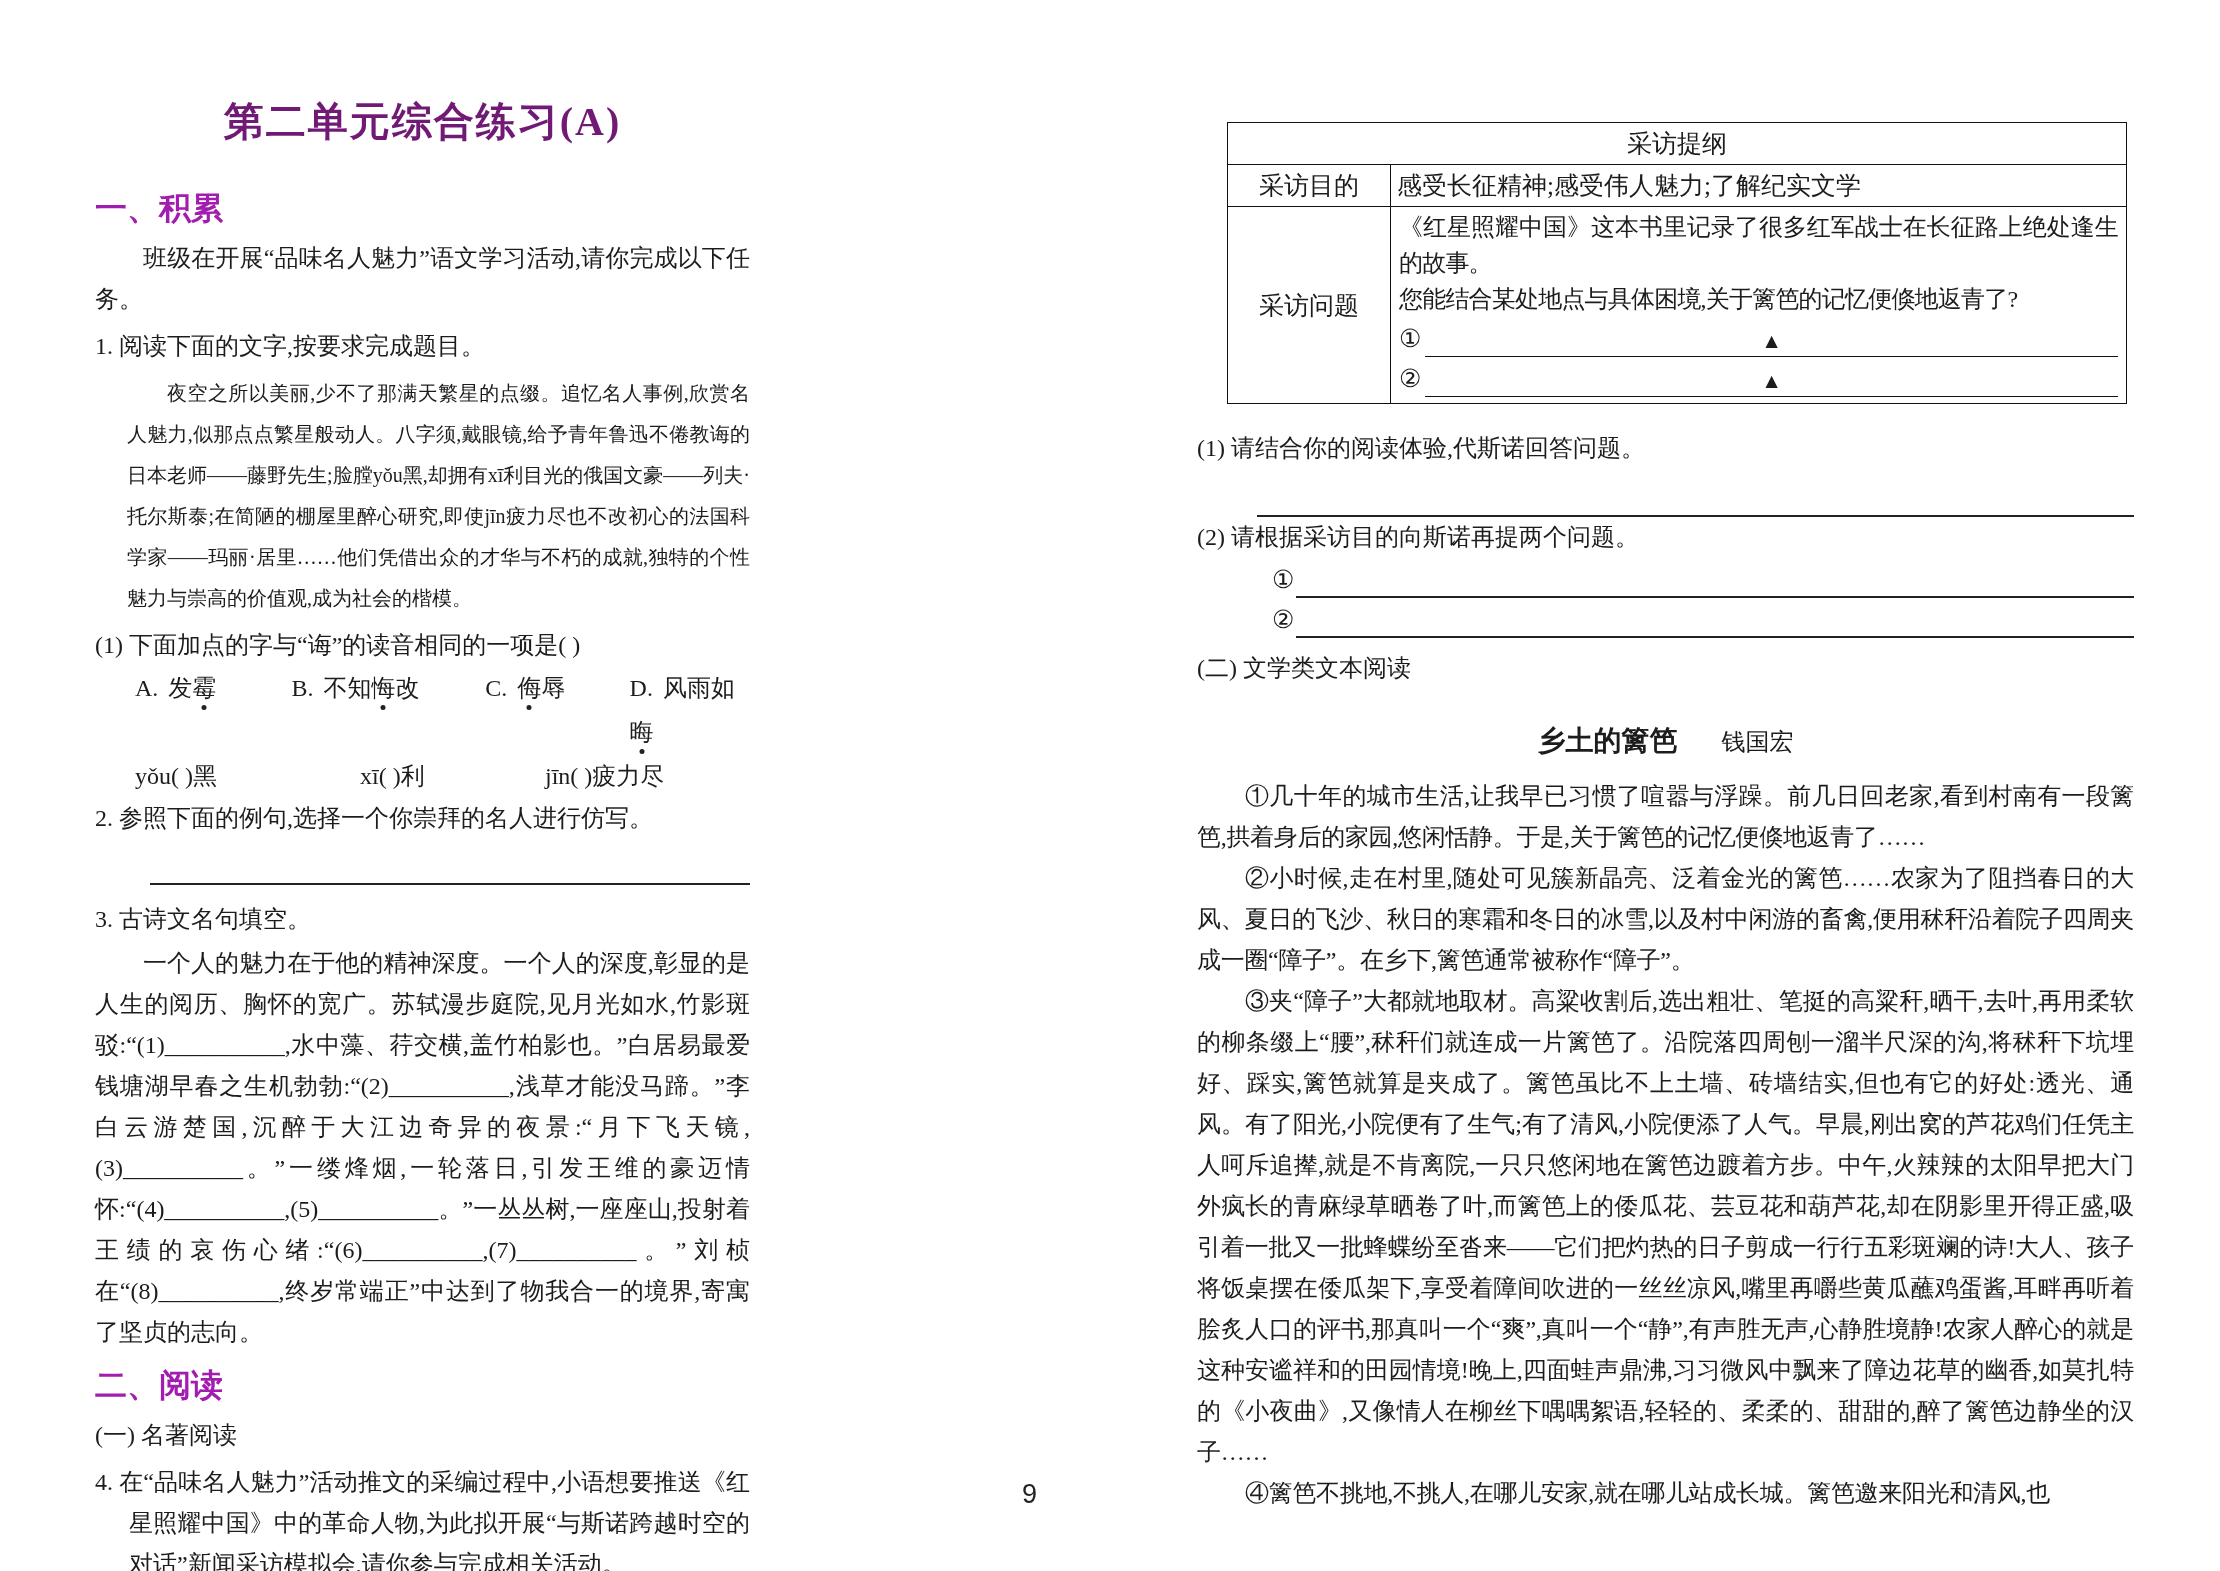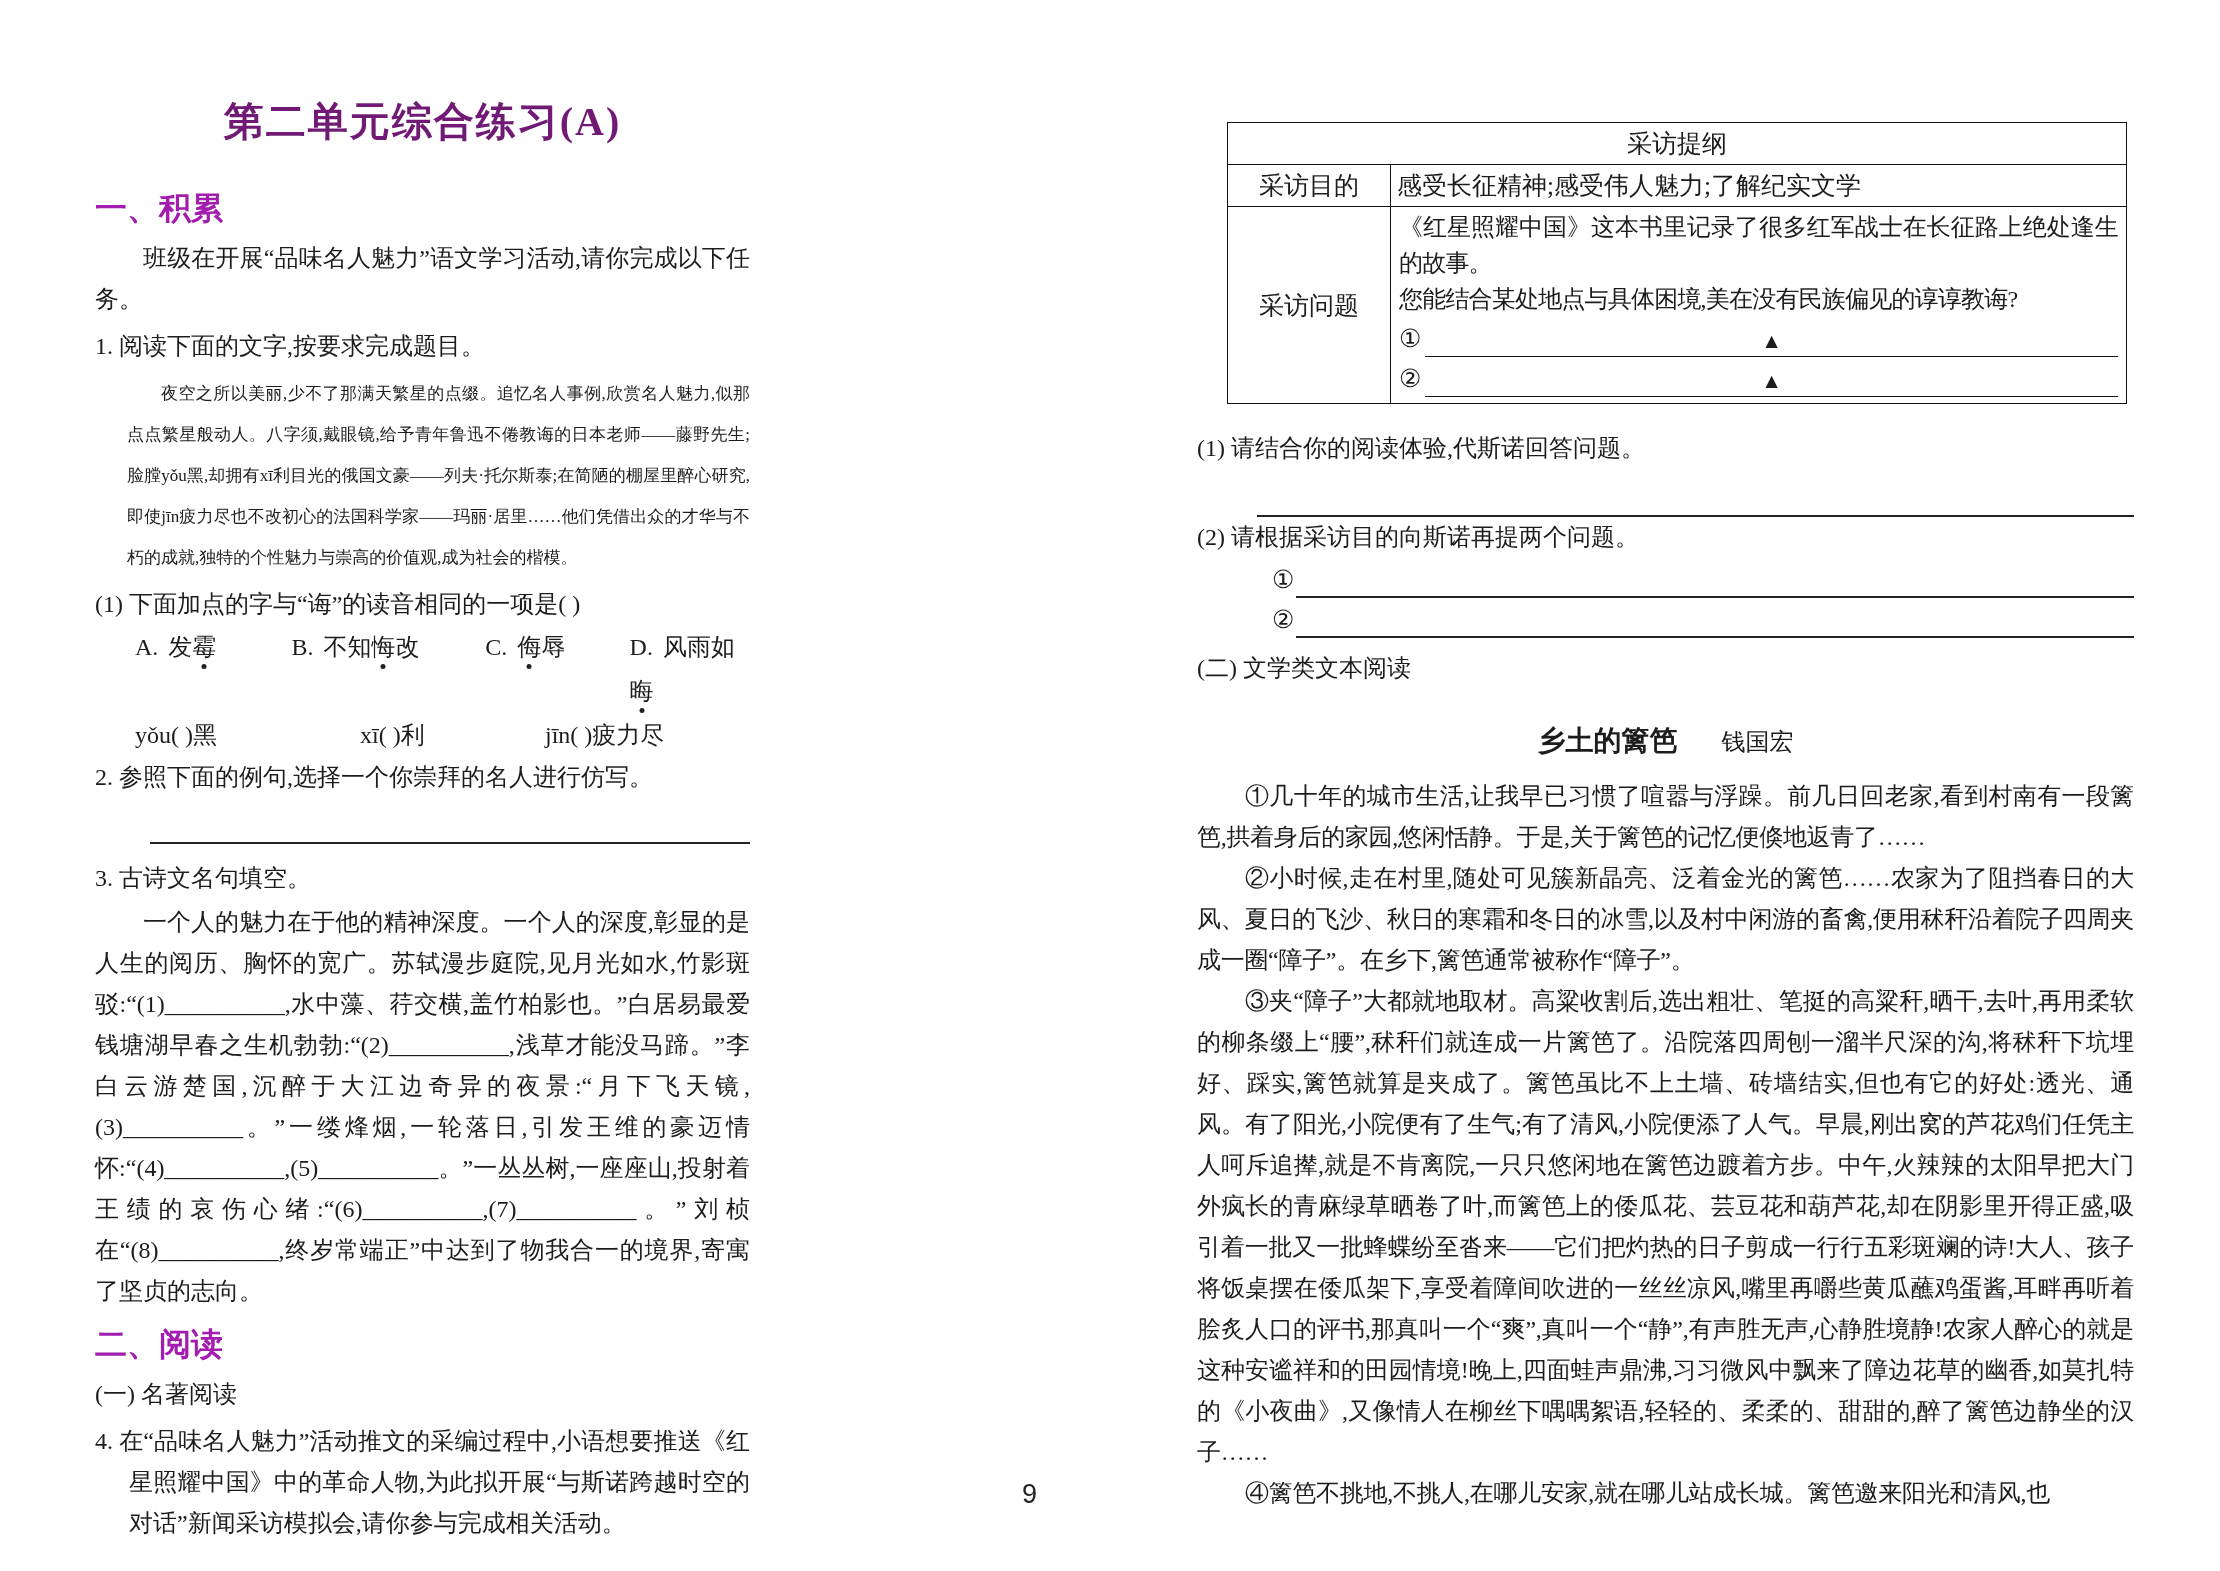--- a/index.html
+++ b/index.html
@@ -7,21 +7,21 @@
     position:relative;width:2220px;height:1571px;background:#ffffff;
     font-family:"Liberation Serif","DejaVu Serif",serif;
     color:#1c1c1c;font-size:24px;line-height:41px;overflow:hidden;
   }
   .col-left{position:absolute;left:95px;top:88px;width:655px;}
   .col-right{position:absolute;left:1197px;top:96px;width:937px;}
   .doc-title{font-size:40px;line-height:52px;font-weight:bold;color:#701a75;text-align:center;letter-spacing:2px;margin:8px 0 38px 0;}
   .sec-head{font-size:32px;font-weight:bold;color:#a21caf;margin:10px 0 8px 0;line-height:44px;}
   .indent2{text-indent:2em;text-align:justify;}
   .hang{padding-left:34px;text-indent:-34px;text-align:justify;}
-  .passage{margin-left:32px;font-size:17px;line-height:41px;text-indent:2em;text-align:justify;}
+  .passage{margin-left:32px;font-size:20px;line-height:41px;text-indent:2em;text-align:justify;}
   .subq{text-align:justify;}
   .options-row{display:flex;margin-left:40px;line-height:44px;}
   .option{display:inline-block;}
   .opt-a{width:168px;}
   .opt-b{width:208px;}
   .opt-c{width:155px;}
   .opt-label{margin-right:10px;}
   .dotted{position:relative;}
   .dotted::after{content:"";position:absolute;left:50%;bottom:-9px;transform:translateX(-50%);width:5px;height:5px;border-radius:50%;background:#222;}
   .pinyin-row{display:flex;margin-left:40px;line-height:44px;}
@@ -107,21 +107,21 @@
         <td colspan="2" class="outline-title">采访提纲</td>
       </tr>
       <tr>
         <td class="outline-label">采访目的</td>
         <td class="outline-value">感受长征精神;感受伟人魅力;了解纪实文学</td>
       </tr>
       <tr>
         <td class="outline-label">采访问题</td>
         <td class="q-cell">
           <div class="q-line">《红星照耀中国》这本书里记录了很多红军战士在长征路上绝处逢生的故事。</div>
-          <div class="q-line">您能结合某处地点与具体困境,美在没有民族偏见的谆谆教诲?</div>
+          <div class="q-line">您能结合某处地点与具体困境,关于篱笆的记忆便倏地返青了?</div>
           <div class="tri-blank">
             <span class="num">①</span>
             <span class="tline"><span>▲</span></span>
           </div>
           <div class="tri-blank">
             <span class="num">②</span>
             <span class="tline"><span>▲</span></span>
           </div>
         </td>
       </tr>

